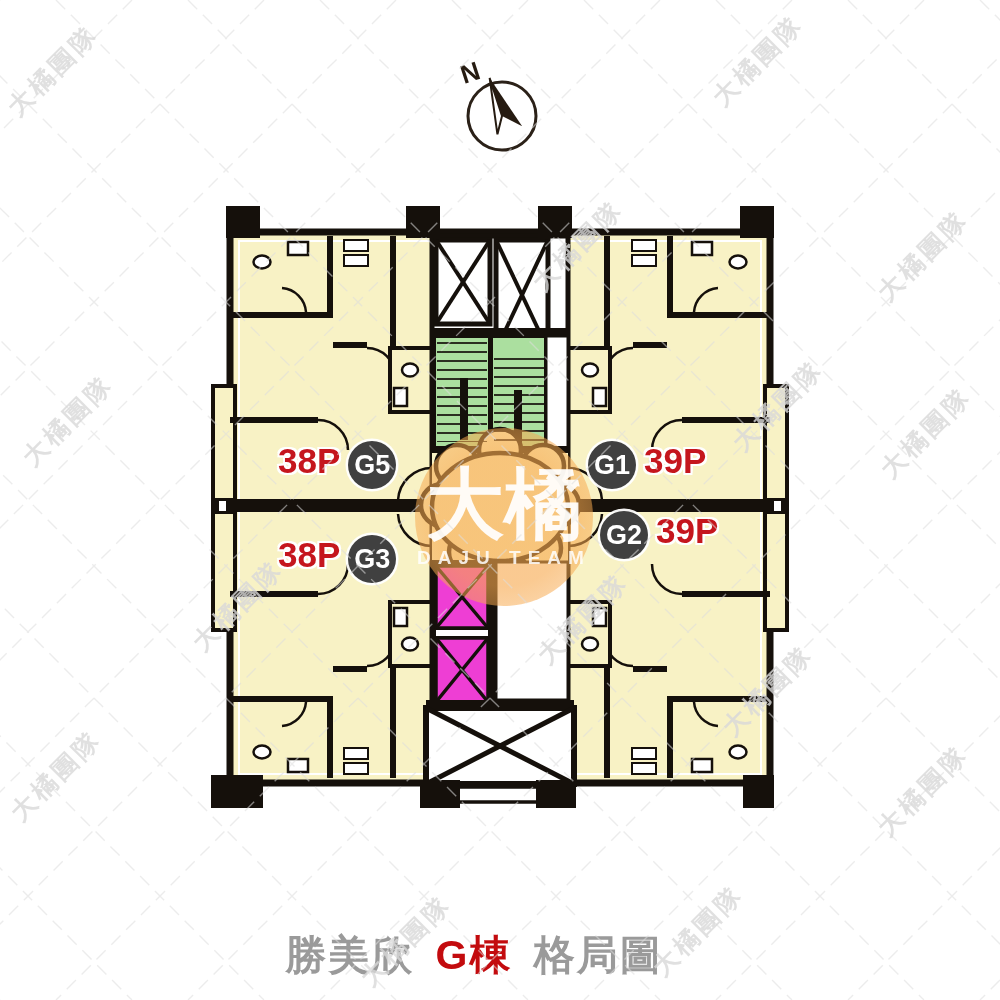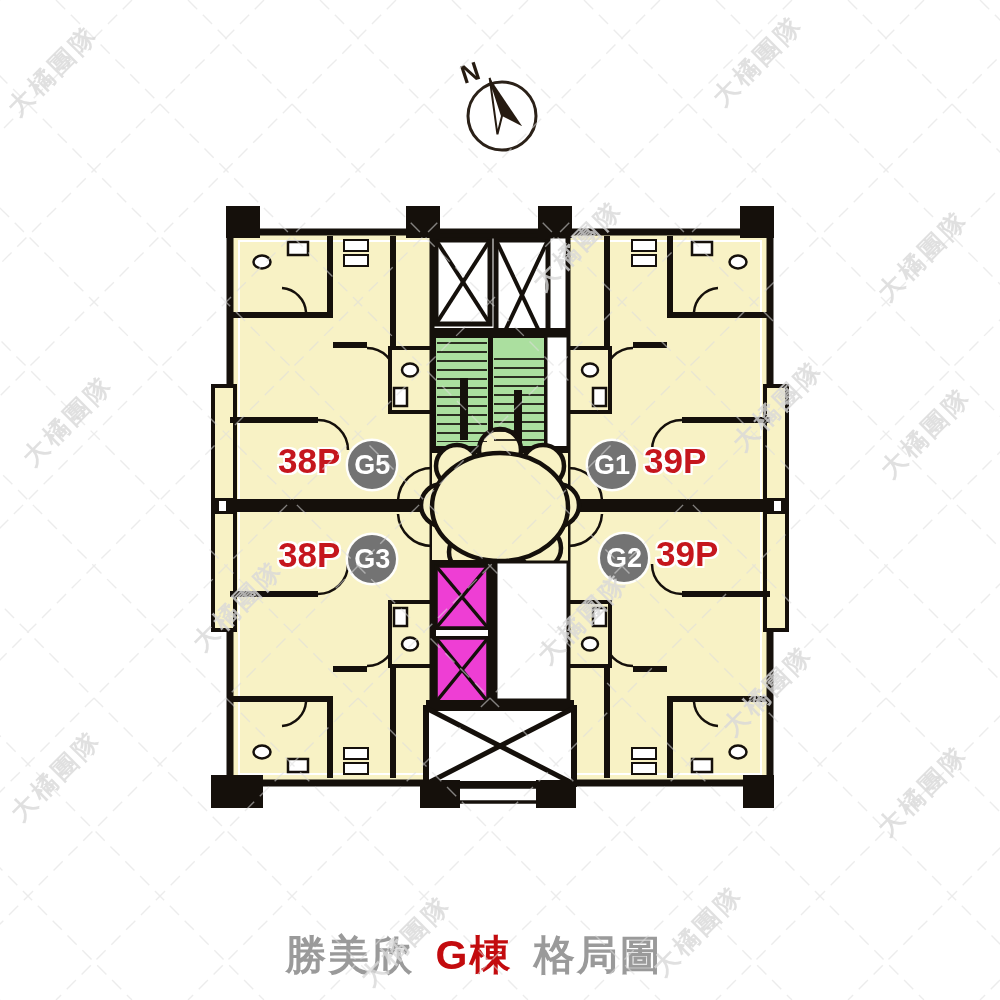--- a/index.html
+++ b/index.html
@@ -24,21 +24,21 @@
              pointer-events:none;}
   .orange-wm .big{font-size:78px;font-weight:bold;color:rgba(255,255,255,.93);line-height:1;}
   .orange-wm .sub{margin-top:4px;font-size:19px;font-weight:bold;letter-spacing:7px;
                   color:rgba(255,255,255,.85);white-space:nowrap;}
 
   
   .unit-label{position:absolute;display:flex;gap:8px;height:50px;}
   .unit-size{font-size:35px;font-weight:bold;color:#c5161d;
              text-shadow:2px 0 0 #fff,-2px 0 0 #fff,0 2px 0 #fff,0 -2px 0 #fff,
                          2px 2px 0 #fff,-2px -2px 0 #fff,2px -2px 0 #fff,-2px 2px 0 #fff;}
-  .unit-badge{width:48px;height:48px;border-radius:50%;background:#737373;color:#fff;
+  .unit-badge{width:48px;height:48px;border-radius:50%;background:#404040;color:#fff;
               font-size:27px;font-weight:bold;line-height:48px;text-align:center;
               box-shadow:0 0 0 2.5px rgba(255,255,255,.95);}
 
   
   .footer-title{position:absolute;left:0;top:928px;width:948px;text-align:center;
                 font-size:41px;font-weight:bold;letter-spacing:2px;color:#9a9a9a;}
   .footer-title .accent{color:#c30b0e;margin:0 8px;}
 
   .toplayer{pointer-events:none;}
 </style>
@@ -164,34 +164,38 @@
       <rect x="211" y="775" width="52" height="33"></rect>
       <rect x="420" y="780" width="40" height="28"></rect>
       <rect x="536" y="780" width="40" height="28"></rect>
       <rect x="743" y="775" width="31" height="33"></rect>
     </g>
   </svg>
 
   <div class="treads" style="left:437px;top:342px;width:50px;height:100px"></div>
   <div class="treads" style="left:494px;top:358px;width:50px;height:86px"></div>
 
+  <div class="orange-wm">
+    <div class="big">大橘</div>
+    <div class="sub">DAJU TEAM</div>
+  </div>
 
   <div class="unit-label" style="left:278px;top:441px">
     <span class="unit-size">38P</span>
     <span class="unit-badge">G5</span>
   </div>
   <div class="unit-label" style="left:588px;top:441px">
     <span class="unit-badge">G1</span>
     <span class="unit-size">39P</span>
   </div>
   <div class="unit-label" style="left:278px;top:535px">
     <span class="unit-size">38P</span>
     <span class="unit-badge">G3</span>
   </div>
-  <div class="unit-label" style="left:600px;top:534px">
+  <div class="unit-label" style="left:600px;top:511px">
     <span class="unit-badge">G2</span>
     <span class="unit-size">39P</span>
   </div>
 
   <svg class="abs" style="left:440px;top:50px" width="120" height="120" viewBox="0 0 120 120">
     <circle cx="62" cy="66" r="34" fill="none" stroke="#2b2118" stroke-width="3"></circle>
     <g transform="rotate(-18 62 66)">
       <polygon points="62,26 78,82 62,66" fill="#261b11"></polygon>
       <polygon points="62,26 62,66 52,82" fill="#ffffff" stroke="#261b11" stroke-width="2"></polygon>
     </g>

